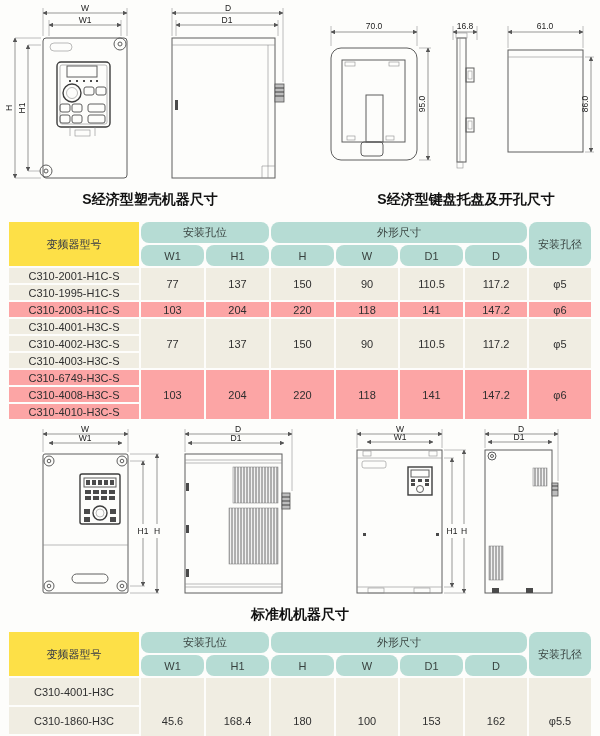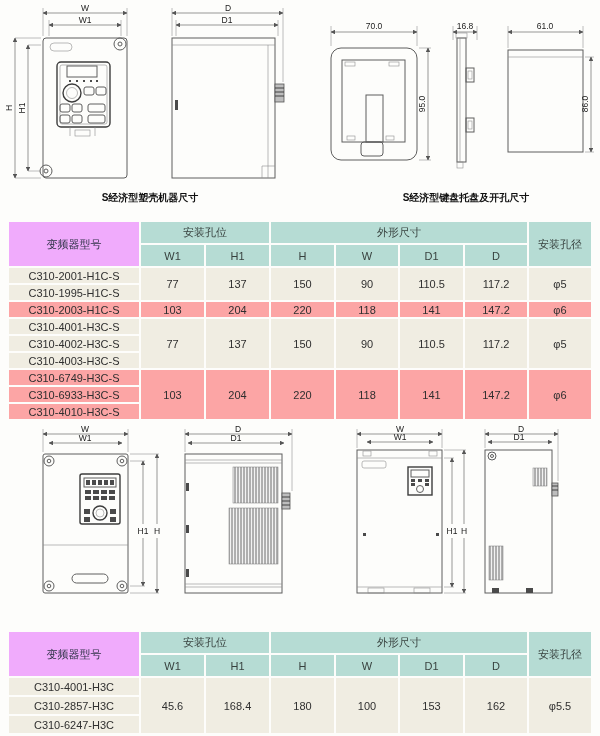--- a/index.html
+++ b/index.html
@@ -12,37 +12,37 @@
   .ol{fill:none;stroke:#5e5e5e;stroke-width:1;}
   .ol2{fill:none;stroke:#8f8f8f;stroke-width:.6;}
   .olb{fill:none;stroke:#3c3c3c;stroke-width:1.4;}
   .dk{fill:#4a4a4a;stroke:none;}
   .knob{fill:#bdbdbd;stroke:#555;stroke-width:.8;}
   .rib{stroke:#333;stroke-width:.9;}
   .dim{stroke:#6b6b6b;stroke-width:.7;fill:none;}
   .ext{stroke:#8a8a8a;stroke-width:.55;fill:none;}
   .dtx{font-family:"Liberation Sans",sans-serif;font-size:8.5px;fill:#222;text-anchor:middle;}
   
-  .cap{position:absolute;font-size:10px;font-weight:bold;color:#111;text-align:center;}
+  .cap{position:absolute;font-size:14px;font-weight:bold;color:#111;text-align:center;}
   #cap-economic{top:191px;left:0;width:300px;}
   #cap-tray{top:191px;left:316px;width:300px;}
   #cap-standard{top:606px;left:0;width:600px;}
   
   table.spec{position:absolute;left:7px;border-collapse:separate;border-spacing:2px;
              table-layout:fixed;width:586px;font-size:11px;color:#2f2f2f;}
   #table-s{top:220px;}
   #table-std{top:630px;}
   table.spec th,table.spec td{text-align:center;vertical-align:middle;font-weight:normal;
              padding:0 2px;overflow:hidden;white-space:nowrap;}
-  th.hm{background:#f0abfc;color:#2e3347;height:21px;}
-  th.hg{background:#b6dcd4;color:#37413e;height:21px;}
+  th.hm{background:#fde047;color:#2e3347;height:21px;}
+  th.hg{background:#b6dcd4;color:#37413e;height:21px;border-radius:8px;}
   tr.cream td{background:#f0ede2;}
   tr.lav td{background:#fca5a5;}
   #table-s td{height:15px;}
-  #table-std td{height:17px;}
+  #table-std td{height:27px;}
 </style>
 </head>
 <body>
 
 <div id="page">
 
   <svg id="svg-top" width="600" height="190" viewBox="0 0 600 190">
     <defs>
       <marker id="arrT" viewBox="0 0 10 10" refX="9" refY="5" markerWidth="7" markerHeight="7" orient="auto-start-reverse">
         <path d="M0 0 L10 5 L0 10 z" fill="#555"></path>
@@ -260,21 +260,21 @@
         <td>C310-6749-H3C-S</td>
         <td rowspan="3">103</td>
         <td rowspan="3">204</td>
         <td rowspan="3">220</td>
         <td rowspan="3">118</td>
         <td rowspan="3">141</td>
         <td rowspan="3">147.2</td>
         <td rowspan="3">φ6</td>
       </tr>
       <tr class="lav">
-        <td>C310-6933-H3C-S</td>
+        <td>C310-4008-H3C-S</td>
       </tr>
       <tr class="lav">
         <td>C310-4010-H3C-S</td>
       </tr>
     </tbody>
   </table>
 
   <svg id="svg-mid" width="600" height="188" viewBox="0 0 600 188">
     <defs>
       <marker id="arrM" viewBox="0 0 10 10" refX="9" refY="5" markerWidth="7" markerHeight="7" orient="auto-start-reverse">
@@ -434,20 +434,21 @@
         <line class="ext" x1="485" y1="4" x2="485" y2="23"></line>
           <line class="ext" x1="558" y1="4" x2="558" y2="56"></line>
         <line class="dim" x1="485" y1="9" x2="558" y2="9" marker-start="url(#arrM)" marker-end="url(#arrM)"></line>
         <line class="dim" x1="488" y1="17" x2="552" y2="17" marker-start="url(#arrM)" marker-end="url(#arrM)"></line>
       </g>
       <text class="dtx" x="521" y="6.5">D</text>
       <text class="dtx" x="519" y="14.5">D1</text>
     </g>
   </svg>
 
+  <div class="cap" id="cap-standard">标准机机器尺寸</div>
 
   <table class="spec" id="table-std">
     <colgroup>
       <col style="width:130px">
         <col style="width:63px">
         <col style="width:63px">
         <col style="width:63px">
       <col style="width:62px">
         <col style="width:63px">
         <col style="width:62px">
@@ -474,21 +475,21 @@
         <td>C310-4001-H3C</td>
         <td rowspan="3">45.6</td>
         <td rowspan="3">168.4</td>
         <td rowspan="3">180</td>
         <td rowspan="3">100</td>
         <td rowspan="3">153</td>
         <td rowspan="3">162</td>
         <td rowspan="3">φ5.5</td>
       </tr>
       <tr class="cream">
-        <td>C310-2857-H3C</td>
+        <td>C310-1860-H3C</td>
       </tr>
       <tr class="cream">
         <td>C310-6247-H3C</td>
       </tr>
     </tbody>
   </table>
 
 </div>
 
 </body></html>

